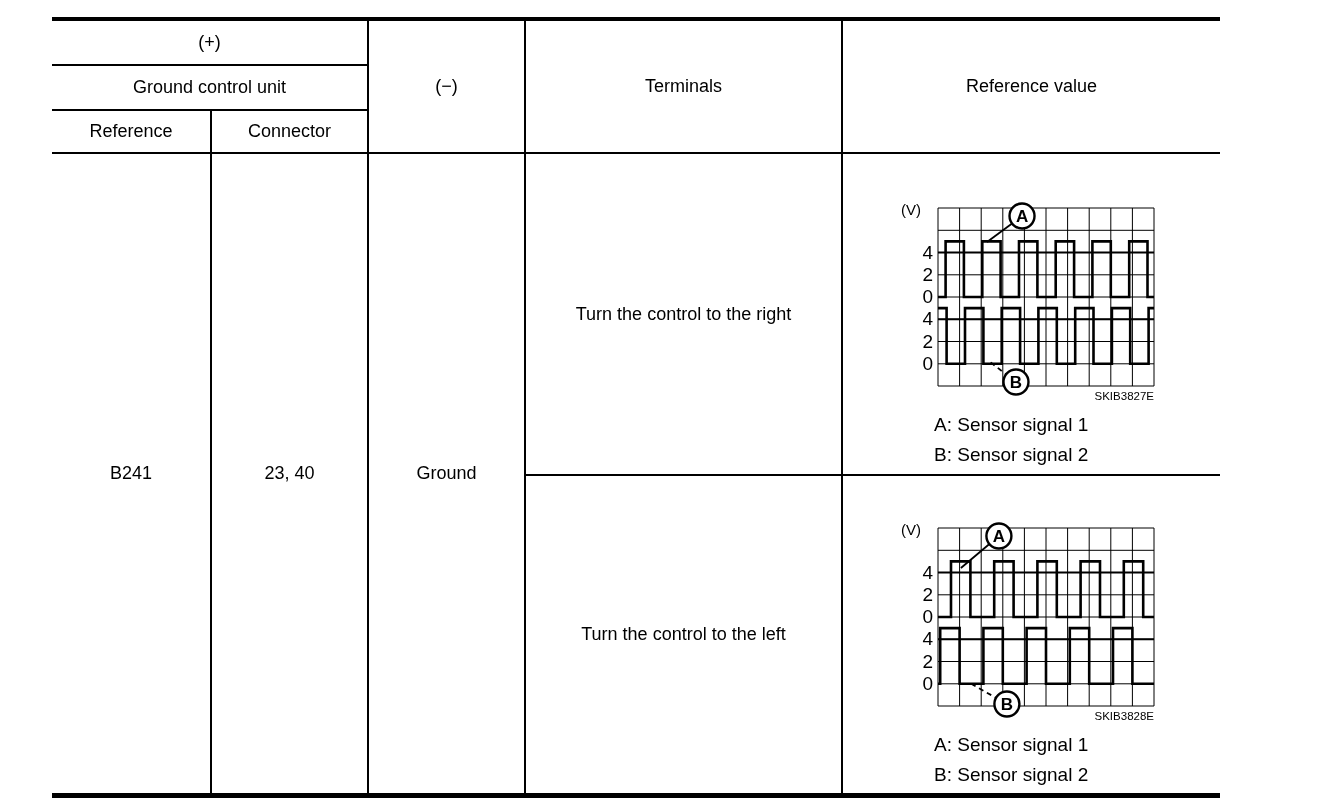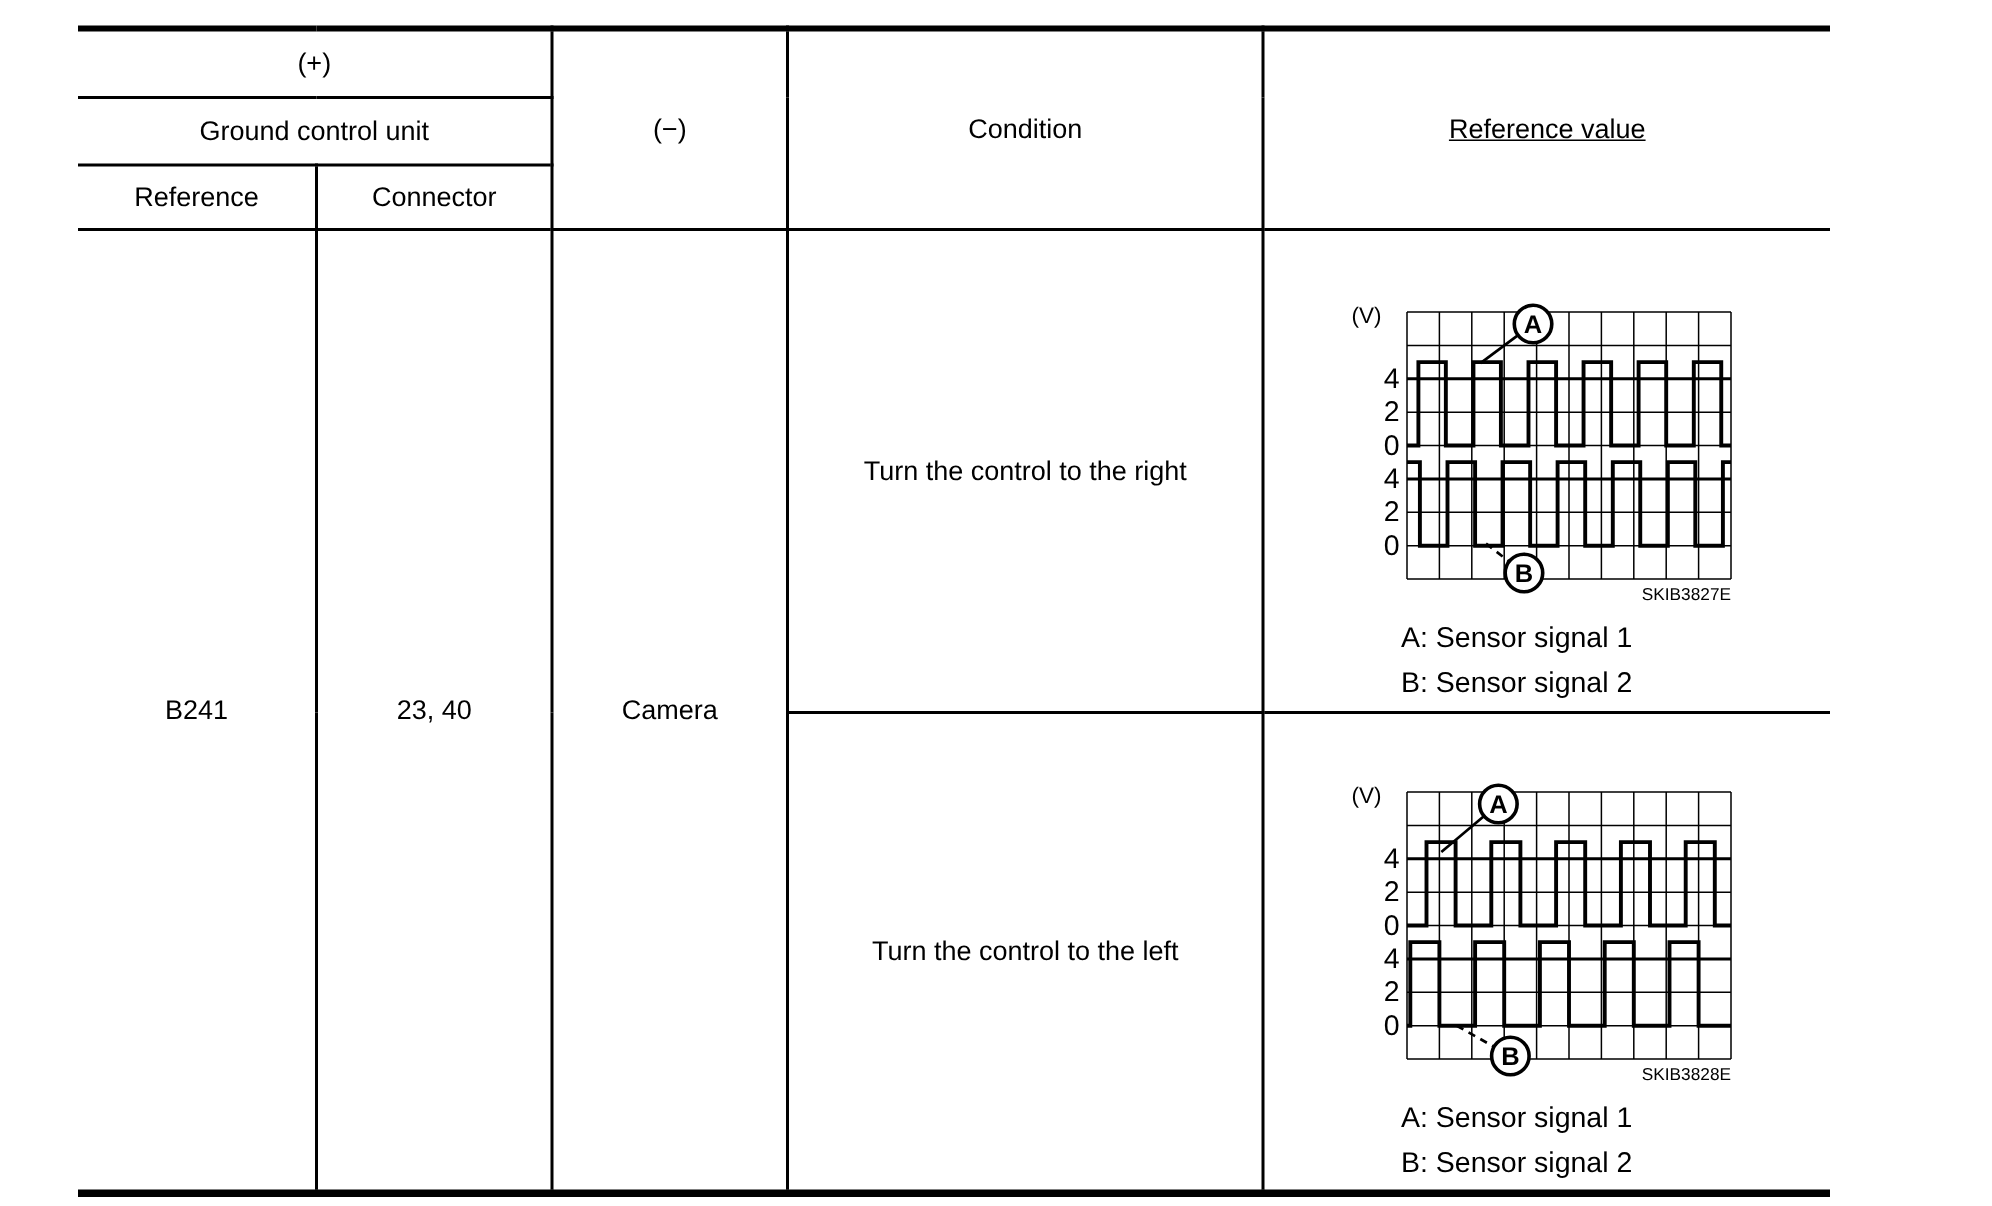--- a/index.html
+++ b/index.html
@@ -29,21 +29,21 @@
   table.spec td {
     border: 2px solid #000;
     border-left-width: 2px;
     text-align: center;
     vertical-align: middle;
     font-size: 18px;
     padding: 0;
     background: #fff;
   }
   table.spec td:first-child { border-left: none; }
-  table.spec td.last { border-right: none; text-decoration: underline; }
+  table.spec td.last { border-right: none; }
   td.ref-cell { vertical-align: top; text-align: left; }
   .chart-wrap { padding: 20px 0 0 49px; }
   svg.scope { display: block; }
 </style>
 </head>
 <body>
 
 <div id="page">
   <table class="spec">
     <colgroup>
@@ -55,21 +55,21 @@
     </colgroup>
     <tbody>
         <tr style="height:46px">
       <td colspan="2">
         <span>(+)</span>
       </td>
       <td rowspan="3">
         <span>(−)</span>
       </td>
       <td rowspan="3">
-        <span>Condition</span>
+        <span>Terminals</span>
       </td>
       <td rowspan="3" class="last">
         <span>Reference value</span>
       </td>
     </tr>
     <tr style="height:45px">
       <td colspan="2">
         <span>Ground control unit</span>
       </td>
     </tr>
@@ -82,21 +82,21 @@
       </td>
     </tr>
     <tr style="height:322px">
       <td rowspan="2">
         <span>B241</span>
       </td>
       <td rowspan="2">
         <span>23, 40</span>
       </td>
       <td rowspan="2">
-        <span>Camera</span>
+        <span>Ground</span>
       </td>
       <td>
         <span>Turn the control to the right</span>
       </td>
       <td class="last ref-cell">
         <div class="chart-wrap">
           <svg class="scope" width="270" height="292" viewBox="0 0 270 292">
                 <path d="M46.0 30V208M67.6 30V208M89.2 30V208M110.8 30V208M132.4 30V208M154.0 30V208M175.6 30V208M197.2 30V208M218.8 30V208M240.4 30V208M262.0 30V208M46 30.0H262M46 52.3H262M46 74.5H262M46 96.8H262M46 119.0H262M46 141.3H262M46 163.5H262M46 185.8H262M46 208.0H262" stroke="#000" stroke-width="1" fill="none"></path>
                 <text x="19" y="37" text-anchor="middle" font-size="15">(V)</text>
                 <text x="41" y="80.5" text-anchor="end" font-size="19">4</text>

